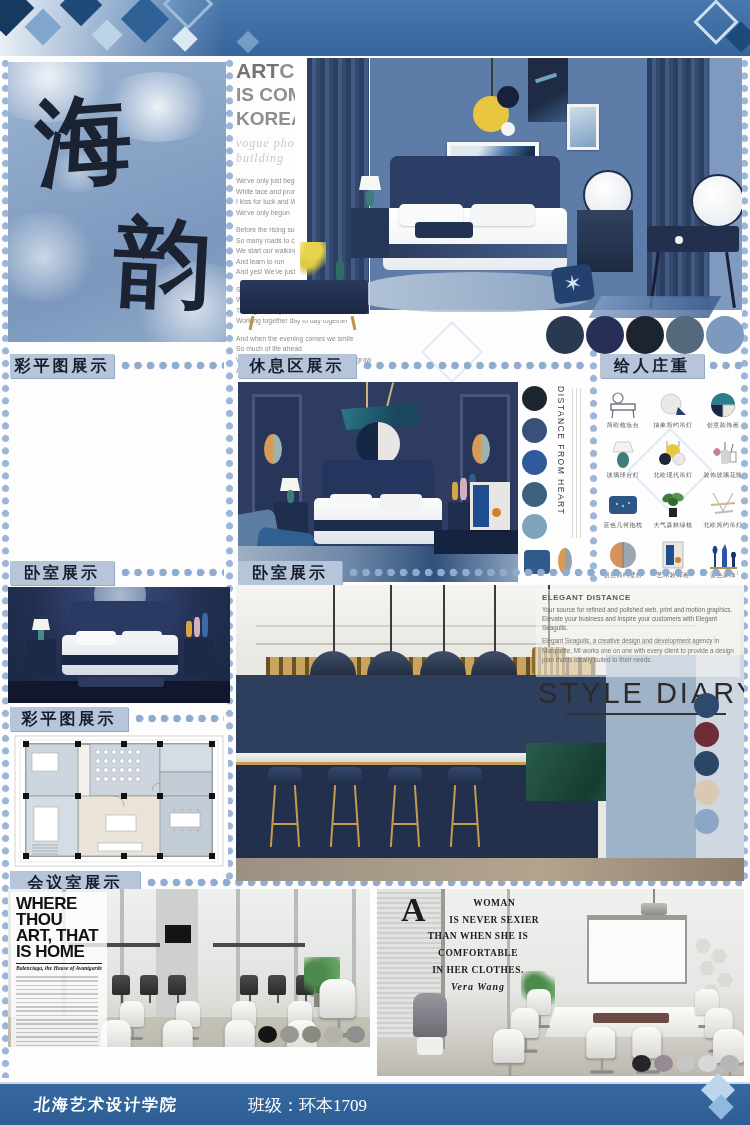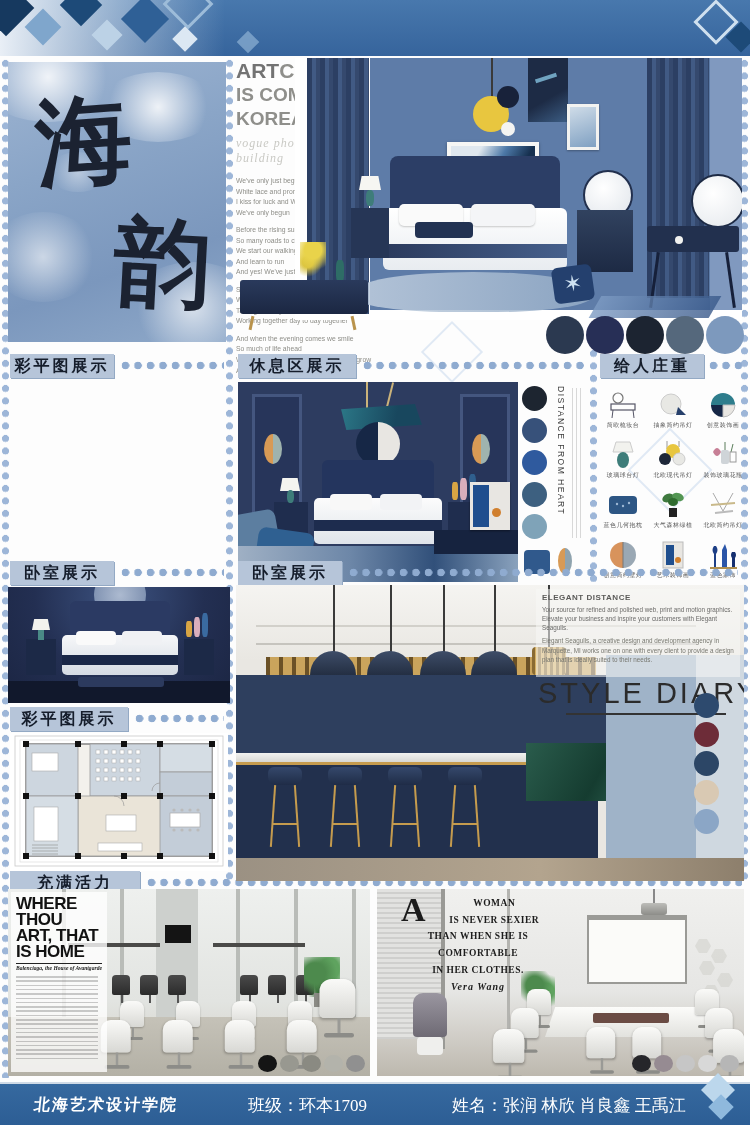--- a/index.html
+++ b/index.html
@@ -484,21 +484,21 @@
           <rect x="65" y="120" width="6" height="6"></rect>
           <rect x="111" y="120" width="6" height="6"></rect>
           <rect x="147" y="120" width="6" height="6"></rect>
           <rect x="199" y="120" width="6" height="6"></rect>
       </g>
       <path d="M104 63 A10 10 0 0 1 114 73" fill="none" stroke="#999" stroke-width="0.7"></path>
       <path d="M150 50 A8 8 0 0 0 142 58" fill="none" stroke="#999" stroke-width="0.7"></path>
     </svg>
   </div>
 
-  <div class="shdr" style="left:10px;top:871px;width:130px;">充满活力</div>
+  <div class="shdr" style="left:10px;top:871px;width:130px;">会议室展示</div>
   <div class="dh" style="left:146px;top:877px;width:596px;"></div>
 
   <div class="shdr" style="left:238px;top:561px;width:104px;">卧室展示</div>
   <div class="dh" style="left:348px;top:567px;width:390px;"></div>
 
   <div class="scene" style="left:236px;top:585px;width:508px;height:296px;background:#e9e7e2;">
     <div class="abs" style="left:0;top:0;width:508px;height:75px;background:linear-gradient(180deg,#f5f4f1,#e9e7e2);"></div>
     <div class="abs" style="left:20px;top:40px;width:440px;height:1.5px;background:#d2d0ca;"></div>
     <div class="abs" style="left:20px;top:58px;width:440px;height:2px;background:#c6c4be;"></div>
     <div class="abs" style="left:30px;top:72px;width:330px;height:18px;background:repeating-linear-gradient(90deg,#6b5126 0 4px,#caa45c 4px 13px);"></div>
@@ -566,21 +566,21 @@
 
     <div class="pal pal-v" style="left:458px;top:108px;gap:4px;">
         <div class="pdot" style="background: rgb(45, 74, 110);"></div>
         <div class="pdot" style="background: rgb(109, 44, 56);"></div>
         <div class="pdot" style="background: rgb(44, 70, 102);"></div>
         <div class="pdot" style="background: rgb(217, 201, 179);"></div>
         <div class="pdot" style="background: rgb(139, 166, 198);"></div>
       </div>
   </div>
 
-  <div class="scene" style="left:8px;top:889px;width:362px;height:187px;background:linear-gradient(180deg,#eef0ee 0%,#e2e4e1 60%,#cfccc2 100%);">
+  <div class="scene" style="left:8px;top:889px;width:362px;height:158px;background:linear-gradient(180deg,#eef0ee 0%,#e2e4e1 60%,#cfccc2 100%);">
     <div class="abs" style="left:0;top:0;width:362px;height:130px;background:repeating-linear-gradient(90deg,rgba(0,0,0,0) 0 54px,#b9bcb8 54px 58px);"></div>
     <div class="abs" style="left:148px;top:0;width:42px;height:132px;background:#cdd0cd;"></div>
     <div class="abs" style="left:157px;top:36px;width:26px;height:18px;background:#141414;"></div>
     <div class="abs" style="left:60px;top:54px;width:92px;height:4px;background:#4a4a48;"></div>
     <div class="abs" style="left:205px;top:54px;width:92px;height:4px;background:#4a4a48;"></div>
     <div class="abs" style="left:0;top:128px;width:362px;height:59px;background:linear-gradient(180deg,#c5c2b8,#b3b0a5);"></div>
 
     <div class="chD" style="left:104px;top:86px;">
         <div class="bk"></div>
         <div class="st"></div>
@@ -751,18 +751,17 @@
         <div class="pdot" style="background: rgb(150, 139, 146);"></div>
         <div class="pdot" style="background: rgb(198, 198, 198);"></div>
         <div class="pdot" style="background: rgb(216, 216, 216);"></div>
         <div class="pdot" style="background: rgb(182, 182, 182);"></div>
       </div>
   </div>
 
   <div class="abs" style="left:0;top:1082px;width:750px;height:43px;background:linear-gradient(180deg,#36699f,#2c5d94);border-top:2px solid #cfdae6;">
     <div class="abs" style="left:34px;top:11px;font-size:16px;font-weight:bold;color:#fff;letter-spacing:2px;transform:skewX(-6deg);">北海艺术设计学院</div>
     <div class="abs" style="left:248px;top:10px;font-size:17px;color:#fff;">班级：环本1709</div>
-    <div class="abs" style="left:452px;top:10px;font-size:17px;color:#fff;">姓名：张润 林欣 肖良鑫 王禹江</div>
     <div class="dmd" style="left:706px;top:-6px;width:24px;height:24px;background:#bcd7ec;"></div>
     <div class="dmd" style="left:712px;top:14px;width:18px;height:18px;background:#8fb9dd;"></div>
   </div>
 
 </div>
 
 </body></html>

